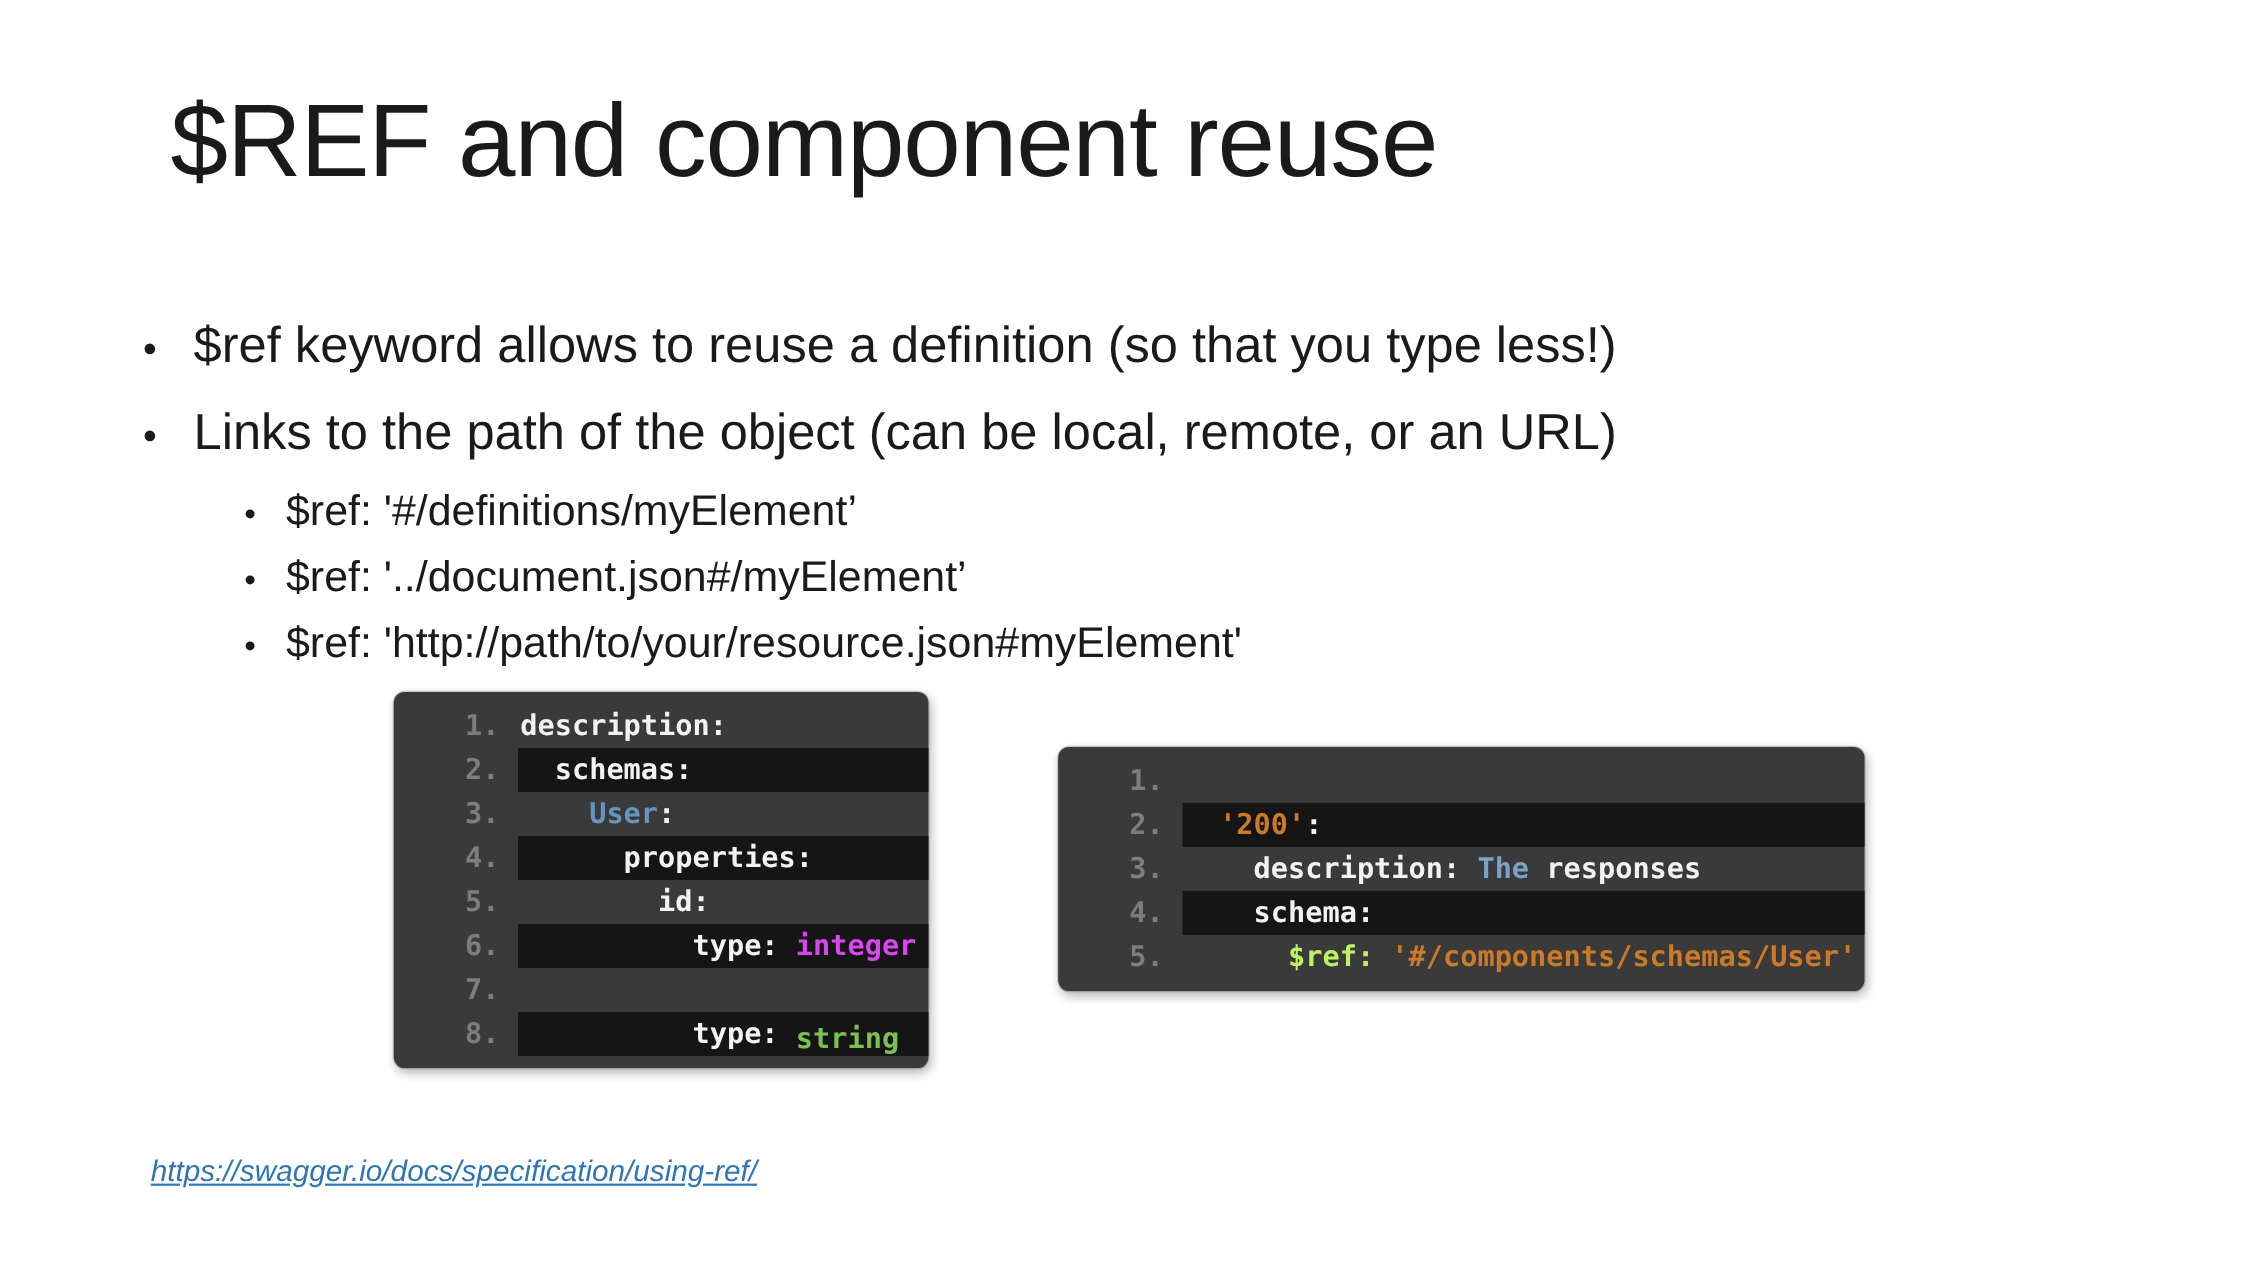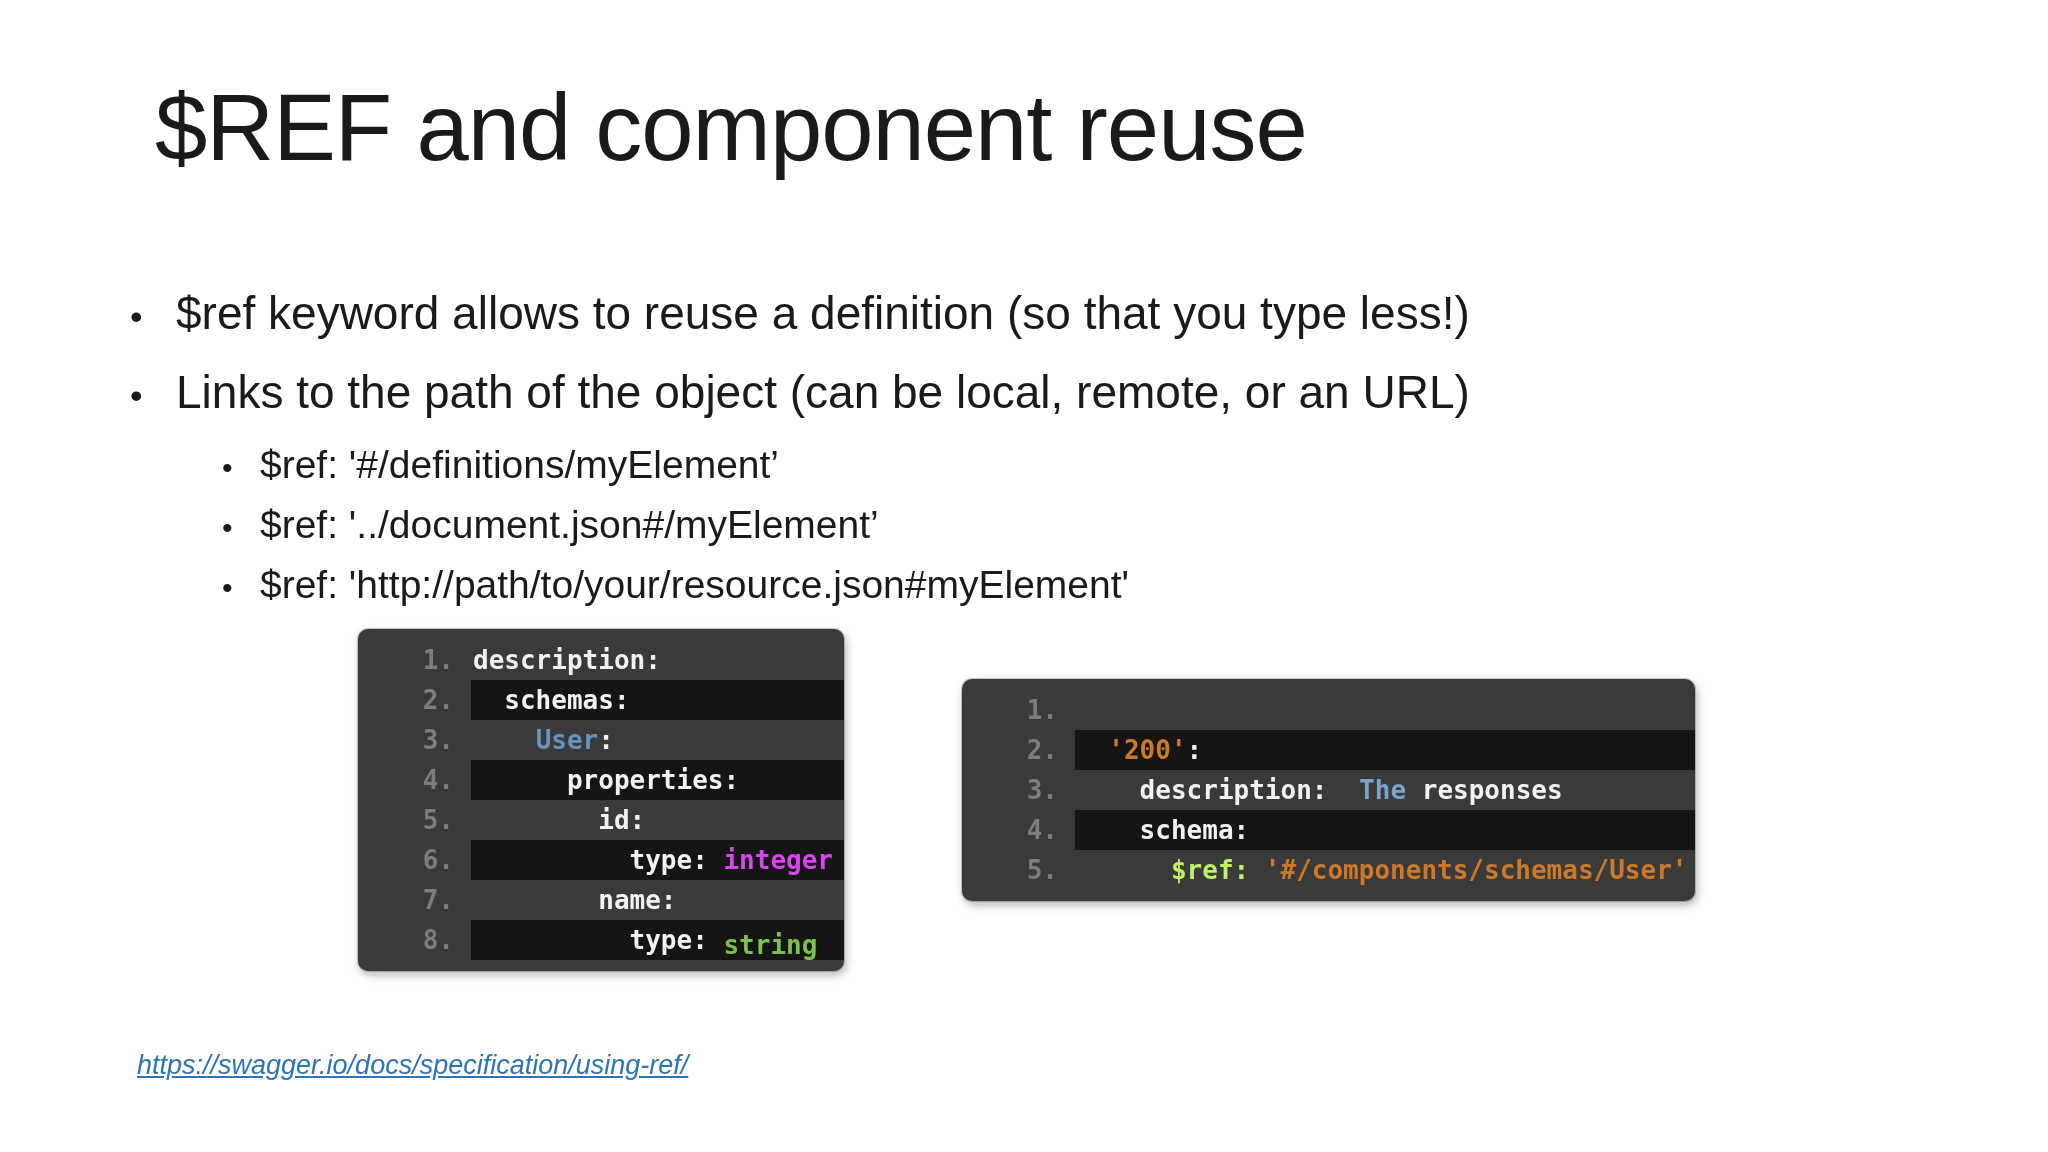--- a/index.html
+++ b/index.html
@@ -131,39 +131,38 @@
       <div class="code-line">
         <span class="ln">5.</span>
         <span class="ct"><span style="color: rgb(242, 242, 242);">        id:</span></span>
       </div>
       <div class="code-line hl">
         <span class="ln">6.</span>
         <span class="ct"><span style="color: rgb(242, 242, 242);">          type: </span><span style="color: #d946ef;">integer</span></span>
       </div>
       <div class="code-line">
         <span class="ln">7.</span>
-        <span class="ct"><span style="color: rgb(242, 242, 242);">        name:</span></span>
       </div>
       <div class="code-line hl">
         <span class="ln">8.</span>
         <span class="ct"><span style="color: rgb(242, 242, 242);">          type: </span><span style="color: rgb(124, 193, 79); margin-top: 10px;">string</span></span>
       </div>
     </div>
 
   <div class="code-block" id="code2">
       <div class="code-line">
         <span class="ln">1.</span>
       </div>
       <div class="code-line hl">
         <span class="ln">2.</span>
         <span class="ct"><span style="color: rgb(242, 242, 242);">  </span><span style="color: rgb(204, 122, 40);">'200'</span><span style="color: rgb(242, 242, 242);">:</span></span>
       </div>
       <div class="code-line">
         <span class="ln">3.</span>
-        <span class="ct"><span style="color: rgb(242, 242, 242);">    description: </span><span style="color: rgb(122, 163, 201); margin-left: 16px;">The</span><span style="color: rgb(242, 242, 242);"> responses</span></span>
+        <span class="ct"><span style="color: rgb(242, 242, 242);">    description: </span><span style="color: rgb(122, 163, 201);">The</span><span style="color: rgb(242, 242, 242);"> responses</span></span>
       </div>
       <div class="code-line hl">
         <span class="ln">4.</span>
         <span class="ct"><span style="color: rgb(242, 242, 242);">    schema:</span></span>
       </div>
       <div class="code-line">
         <span class="ln">5.</span>
         <span class="ct"><span style="color: #bef264;">      $ref: </span><span style="color: rgb(204, 122, 40);">'#/components/schemas/User'</span></span>
       </div>
     </div>

